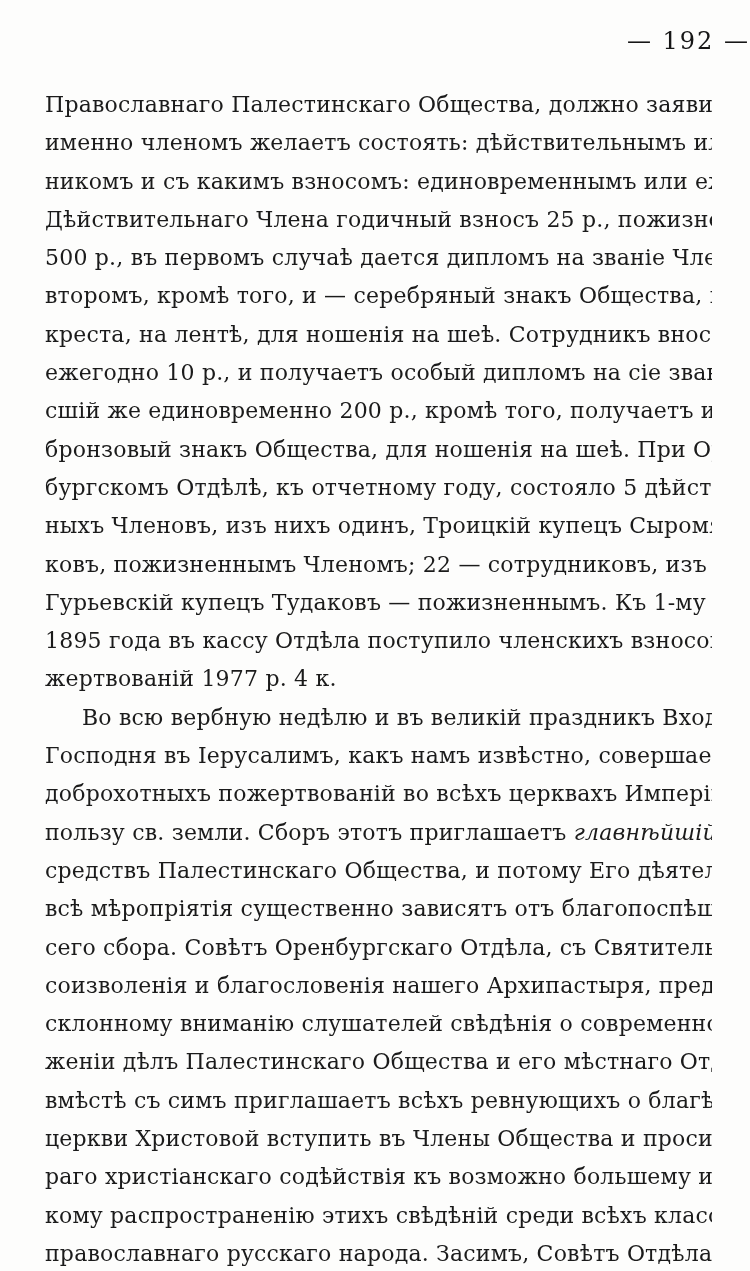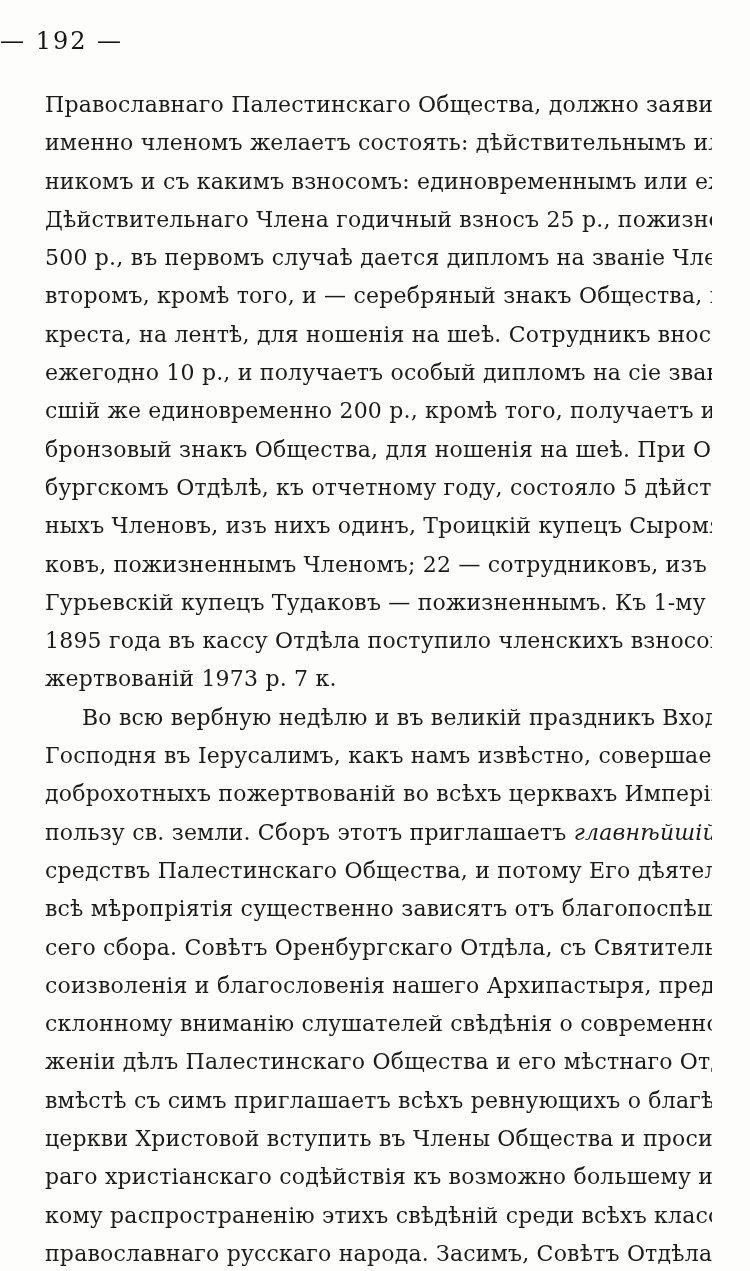--- a/index.html
+++ b/index.html
@@ -12,21 +12,21 @@
     width: 750px;
     height: 1271px;
     margin: 0 auto;
     background: #fdfdfc;
     color: #1b1b1b;
     font-family: "DejaVu Serif", "Liberation Serif", serif;
     overflow: hidden;
   }
   .page-number {
     padding-top: 27px;
-    text-align: left;
+    text-align: right;
     font-size: 24px;
     letter-spacing: 2px;
     color: #161616;
   }
   .text-block {
     margin: 31px 38px 0 45px; 
   }
   .line {
     font-size: 22px;
     line-height: 38.3px;
@@ -61,21 +61,21 @@
       <div class="line"><span>второмъ, кромѣ того, и — серебряный знакъ Общества, въ формѣ</span></div>
       <div class="line"><span>креста, на лентѣ, для ношенія на шеѣ. Сотрудникъ вноситъ</span></div>
       <div class="line"><span>ежегодно 10 р., и получаетъ особый дипломъ на сіе званіе, вне-</span></div>
       <div class="line"><span>сшій же единовременно 200 р., кромѣ того, получаетъ и свѣтло-</span></div>
       <div class="line"><span>бронзовый знакъ Общества, для ношенія на шеѣ. При Орен-</span></div>
       <div class="line"><span>бургскомъ Отдѣлѣ, къ отчетному году, состояло 5 дѣйствитель-</span></div>
       <div class="line"><span>ныхъ Членовъ, изъ нихъ одинъ, Троицкій купецъ Сыромятни-</span></div>
       <div class="line"><span>ковъ, пожизненнымъ Членомъ; 22 — сотрудниковъ, изъ нихъ одинъ</span></div>
       <div class="line"><span>Гурьевскій купецъ Тудаковъ — пожизненнымъ. Къ 1-му марта</span></div>
       <div class="line"><span>1895 года въ кассу Отдѣла поступило членскихъ взносовъ и по-</span></div>
-      <div class="line last"><span>жертвованій 1973 р. 7 к.</span></div>
+      <div class="line last"><span>жертвованій 1977 р. 4 к.</span></div>
       <div class="line indent"><span>Во всю вербную недѣлю и въ великій праздникъ Входа</span></div>
       <div class="line"><span>Господня въ Іерусалимъ, какъ намъ извѣстно, совершается сборъ</span></div>
       <div class="line"><span>доброхотныхъ пожертвованій во всѣхъ церквахъ Имперіи въ</span></div>
       <div class="line"><span>пользу св. земли. Сборъ этотъ приглашаетъ </span><span class="em">главнѣйшій источникъ</span></div>
       <div class="line"><span>средствъ Палестинскаго Общества, и потому Его дѣятельность и</span></div>
       <div class="line"><span>всѣ мѣропріятія существенно зависятъ отъ благопоспѣшности</span></div>
       <div class="line"><span>сего сбора. Совѣтъ Оренбургскаго Отдѣла, съ Святительскаго</span></div>
       <div class="line"><span>соизволенія и благословенія нашего Архипастыря, предлагалъ благо-</span></div>
       <div class="line"><span>склонному вниманію слушателей свѣдѣнія о современномъ поло-</span></div>
       <div class="line"><span>женіи дѣлъ Палестинскаго Общества и его мѣстнаго Отдѣла,</span></div>

